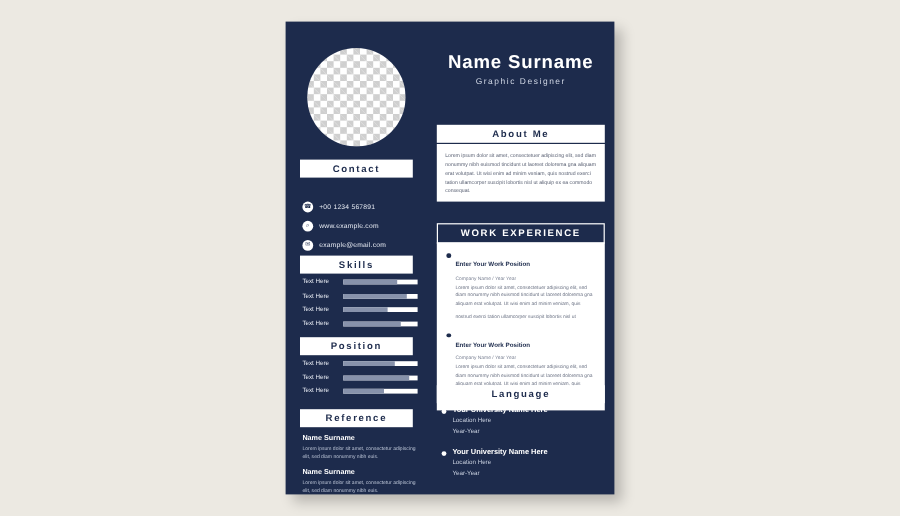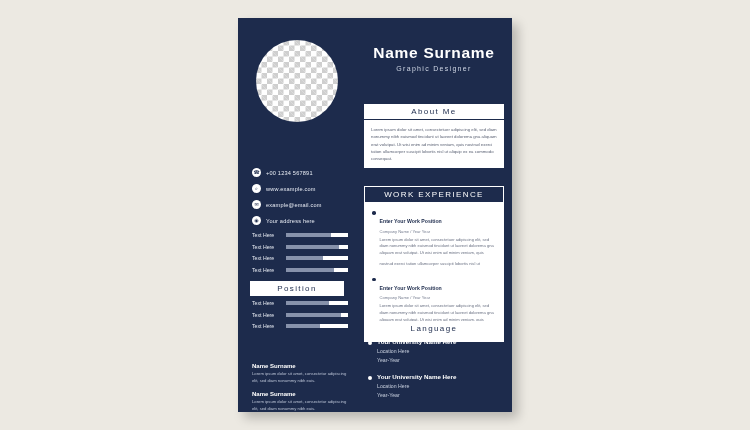--- a/index.html
+++ b/index.html
@@ -81,21 +81,21 @@
       linear-gradient(45deg, #cfcfcf 25%, transparent 25%, transparent 75%, #cfcfcf 75%),
       linear-gradient(45deg, #cfcfcf 25%, transparent 25%, transparent 75%, #cfcfcf 75%);
     background-size: 11px 11px;
     background-position: 0 0, 5.5px 5.5px;
   }
   
   .bar {
     background: #ffffff;
     color: #1d2b4c;
     font-size: 8px;
-    font-weight: normal;
+    font-weight: bold;
     letter-spacing: 1.4px;
     text-align: center;
     padding: 3px 0;
     position: absolute;
   }
   .bar-dark {
     background: #1d2b4c;
     color: #ffffff;
   }
   .bar-left { left: 12px; width: 94px; }
@@ -258,40 +258,42 @@
 
 <div id="stage">
   <div class="resume">
 
     <div class="left-col">
 
       <div class="avatar-wrap">
         <div class="avatar"></div>
       </div>
 
+      <div class="bar bar-left" style="top:115px;">Contact</div>
 
       <div class="contact-list">
         <div class="contact-item">
           <span class="c-icon">☎</span>
           <span class="c-text">+00 1234 567891</span>
         </div>
         <div class="contact-item">
           <span class="c-icon">⌕</span>
           <span class="c-text">www.example.com</span>
         </div>
         <div class="contact-item">
           <span class="c-icon">✉</span>
           <span class="c-text">example@email.com</span>
         </div>
         <div class="contact-item">
           <span class="c-icon">◉</span>
           <span class="c-text">Your address here</span>
         </div>
       </div>
 
+      <div class="bar bar-left" style="top:195px;">Skills</div>
 
       <div class="rows" style="top:214px;">
         <div class="row">
           <span class="row-label">Text Here</span>
           <span class="track">
               <span class="fill" style="width:72%"></span>
             </span>
         </div>
         <div class="row">
           <span class="row-label">Text Here</span>
@@ -329,20 +331,21 @@
             </span>
         </div>
         <div class="row">
           <span class="row-label">Text Here</span>
           <span class="track">
               <span class="fill" style="width:55%"></span>
             </span>
         </div>
       </div>
 
+      <div class="bar bar-left" style="top:323px;">Reference</div>
 
       <div class="refs">
         <div>
           <div class="ref-name">Name Surname</div>
           <div class="ref-body">Lorem ipsum dolor sit amet, consectetur adipiscing elit, sed diam nonummy nibh euis.</div>
         </div>
         <div>
           <div class="ref-name">Name Surname</div>
           <div class="ref-body">Lorem ipsum dolor sit amet, consectetur adipiscing elit, sed diam nonummy nibh euis.</div>
         </div>

